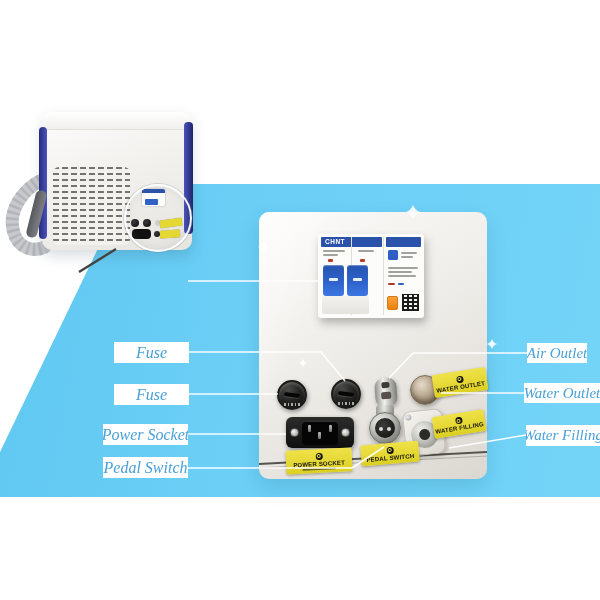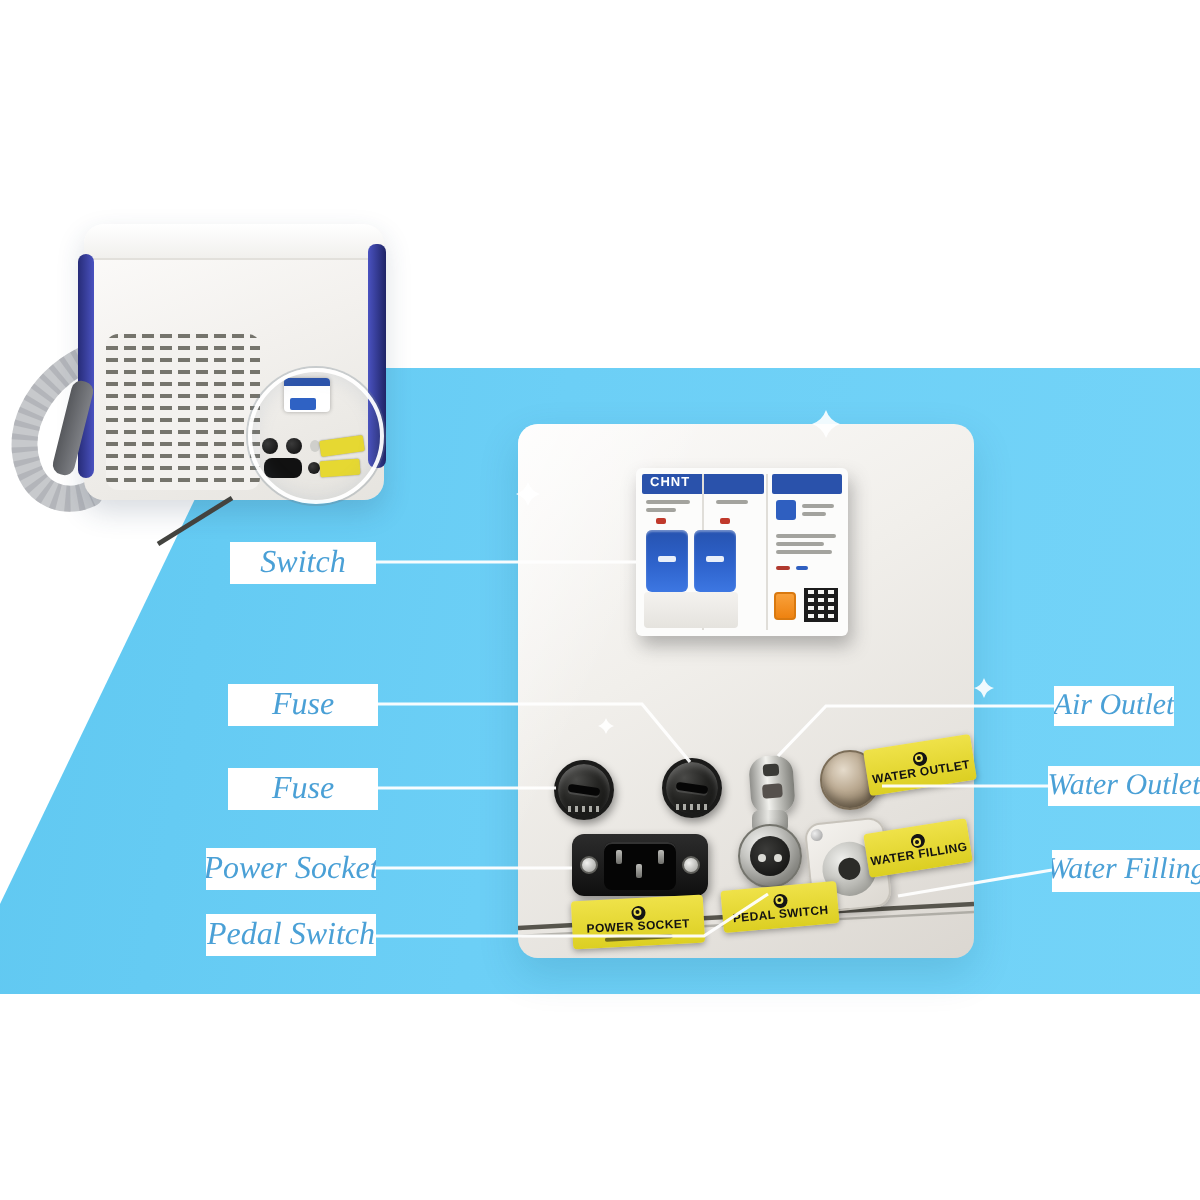--- a/index.html
+++ b/index.html
@@ -261,21 +261,20 @@
     </g>
     <line x1="116" y1="249" x2="79" y2="272" stroke="#43433f" stroke-width="2.4"></line>
     <g fill="#ffffff" opacity=".9">
       <path d="M264 241 Q265.5 245.5 270 247 Q265.5 248.5 264 253 Q262.5 248.5 258 247 Q262.5 245.5 264 241 Z"></path>
       <path d="M413 205 Q414.8 210.2 420 212 Q414.8 213.8 413 219 Q411.2 213.8 406 212 Q411.2 210.2 413 205 Z"></path>
       <path d="M492 339 Q493.3 343 497 344 Q493.3 345 492 349 Q490.7 345 487 344 Q490.7 343 492 339 Z"></path>
       <path d="M303 359 Q304 362 307 363 Q304 364 303 367 Q302 364 299 363 Q302 362 303 359 Z"></path>
     </g>
   </svg>
 
-  <div class="lbl" style="left:115px;top:271px;width:73px;height:21px;">Switch</div>
   <div class="lbl" style="left:114px;top:342px;width:75px;height:21px;">Fuse</div>
   <div class="lbl" style="left:114px;top:384px;width:75px;height:21px;">Fuse</div>
   <div class="lbl" style="left:103px;top:424px;width:85px;height:21px;">Power Socket</div>
   <div class="lbl" style="left:103px;top:457px;width:85px;height:21px;">Pedal Switch</div>
   <div class="lbl r" style="left:527px;top:343px;width:60px;height:20px;text-align:center;">Air Outlet</div>
   <div class="lbl r" style="left:524px;top:383px;width:76px;height:20px;">Water Outlet</div>
   <div class="lbl r" style="left:526px;top:425px;width:74px;height:21px;">Water Filling</div>
 </div>
 
 </body></html>

